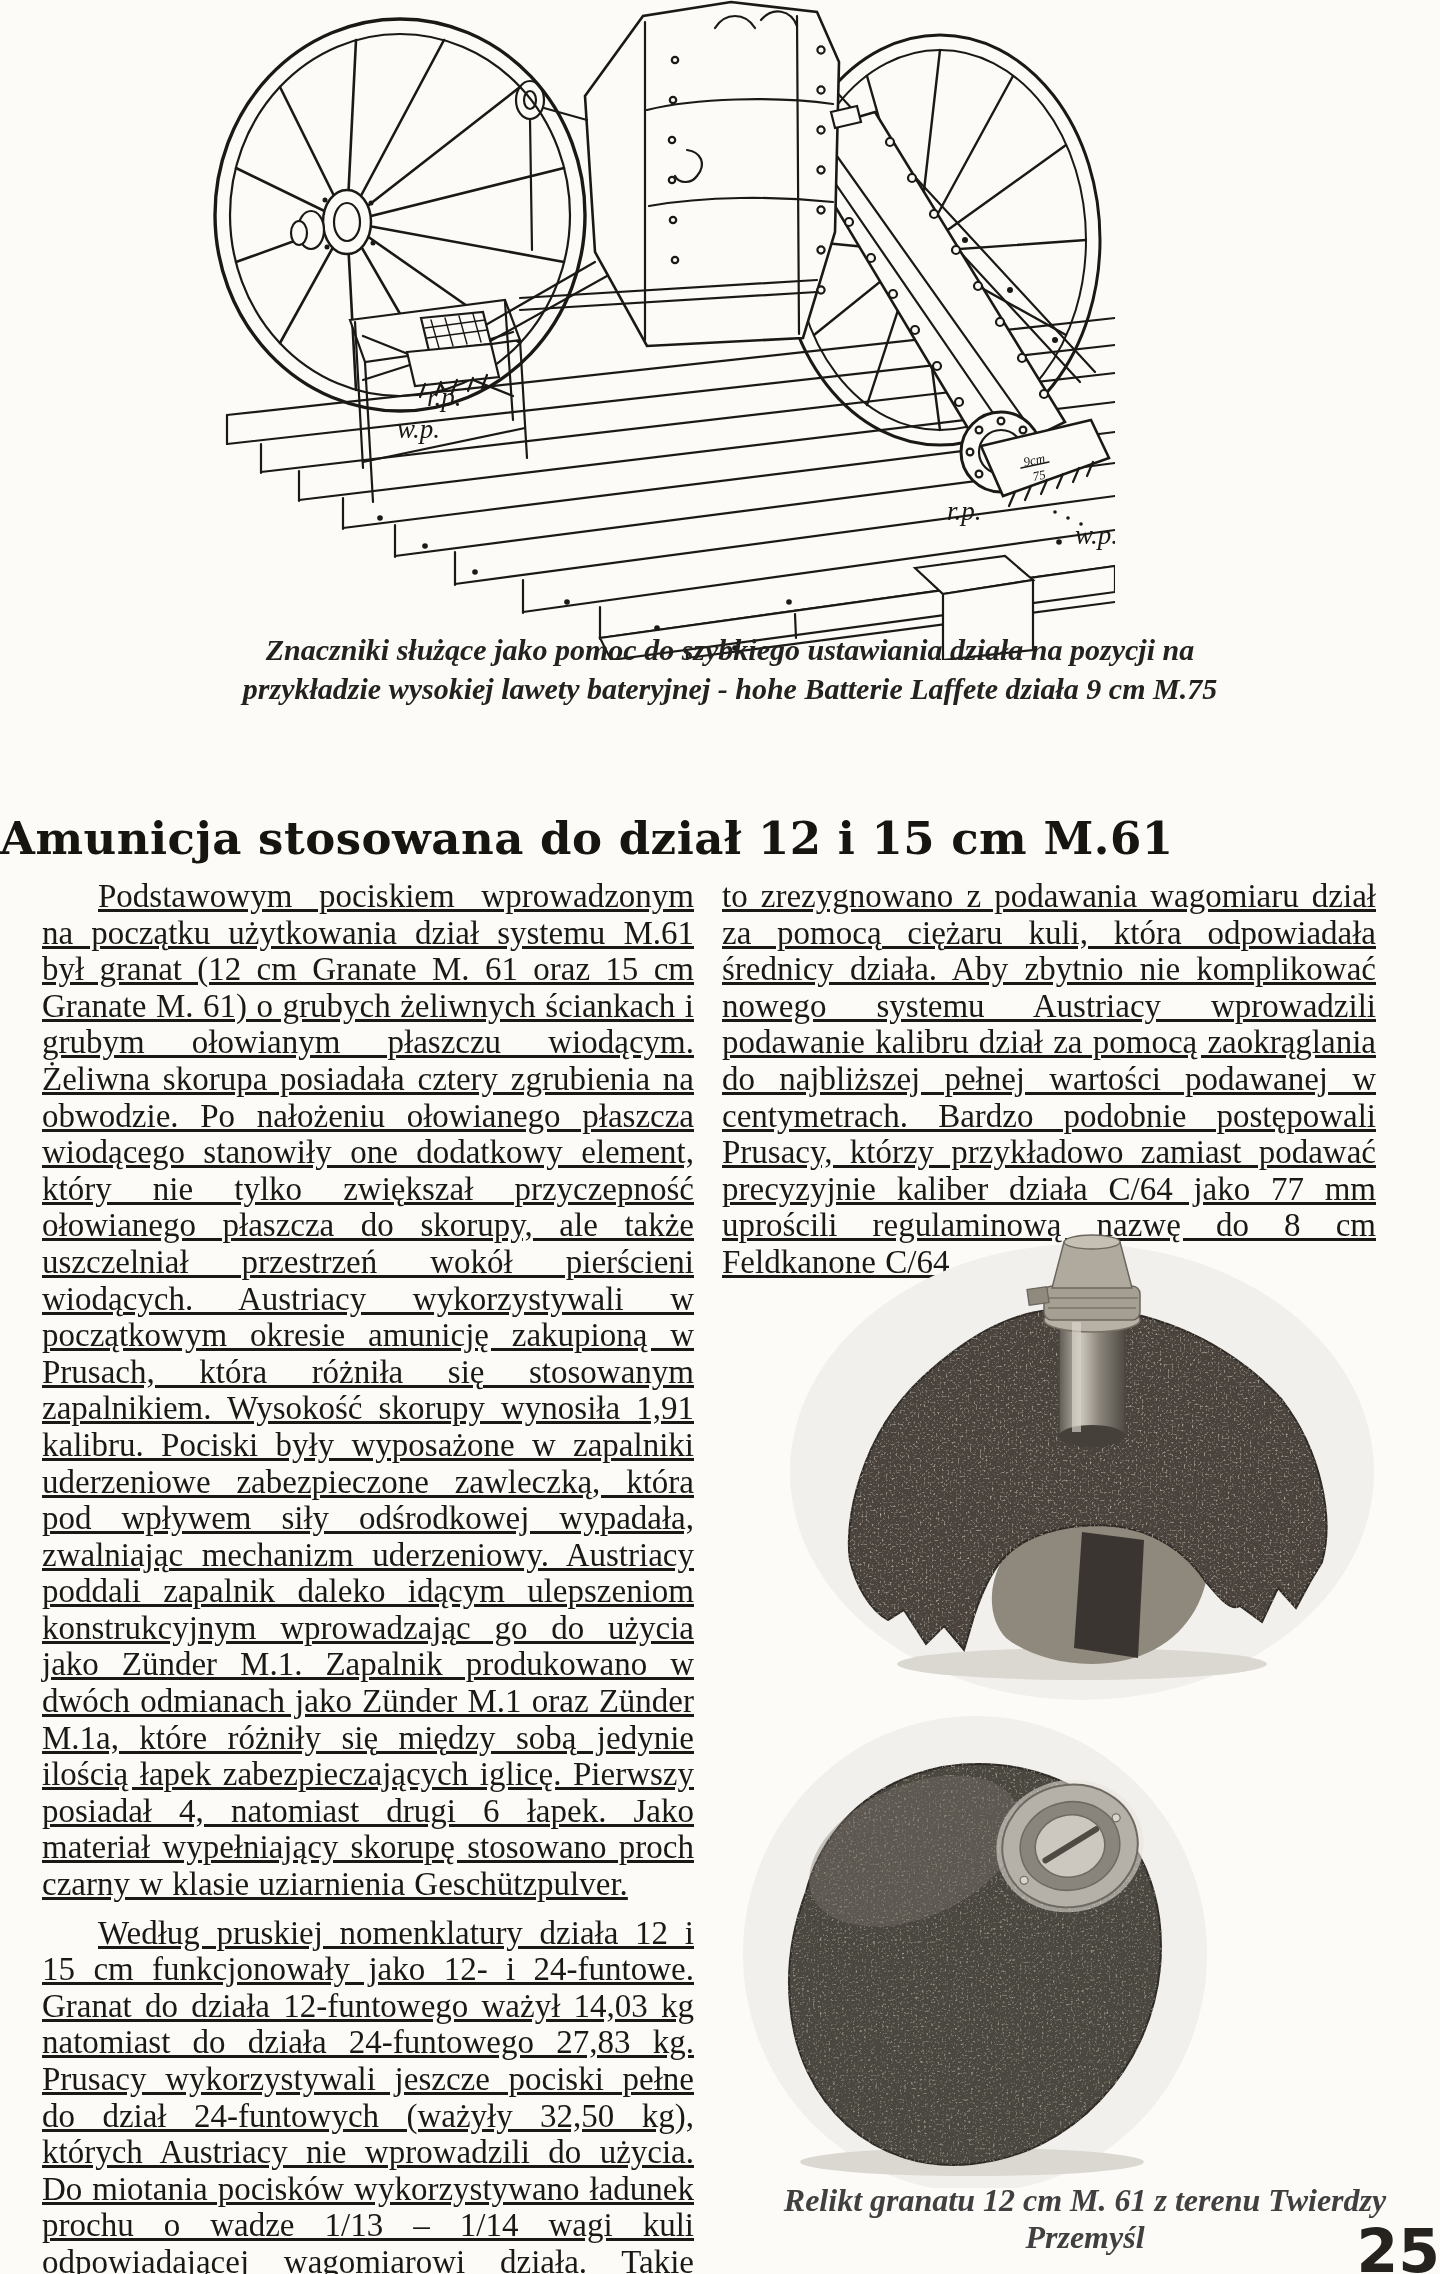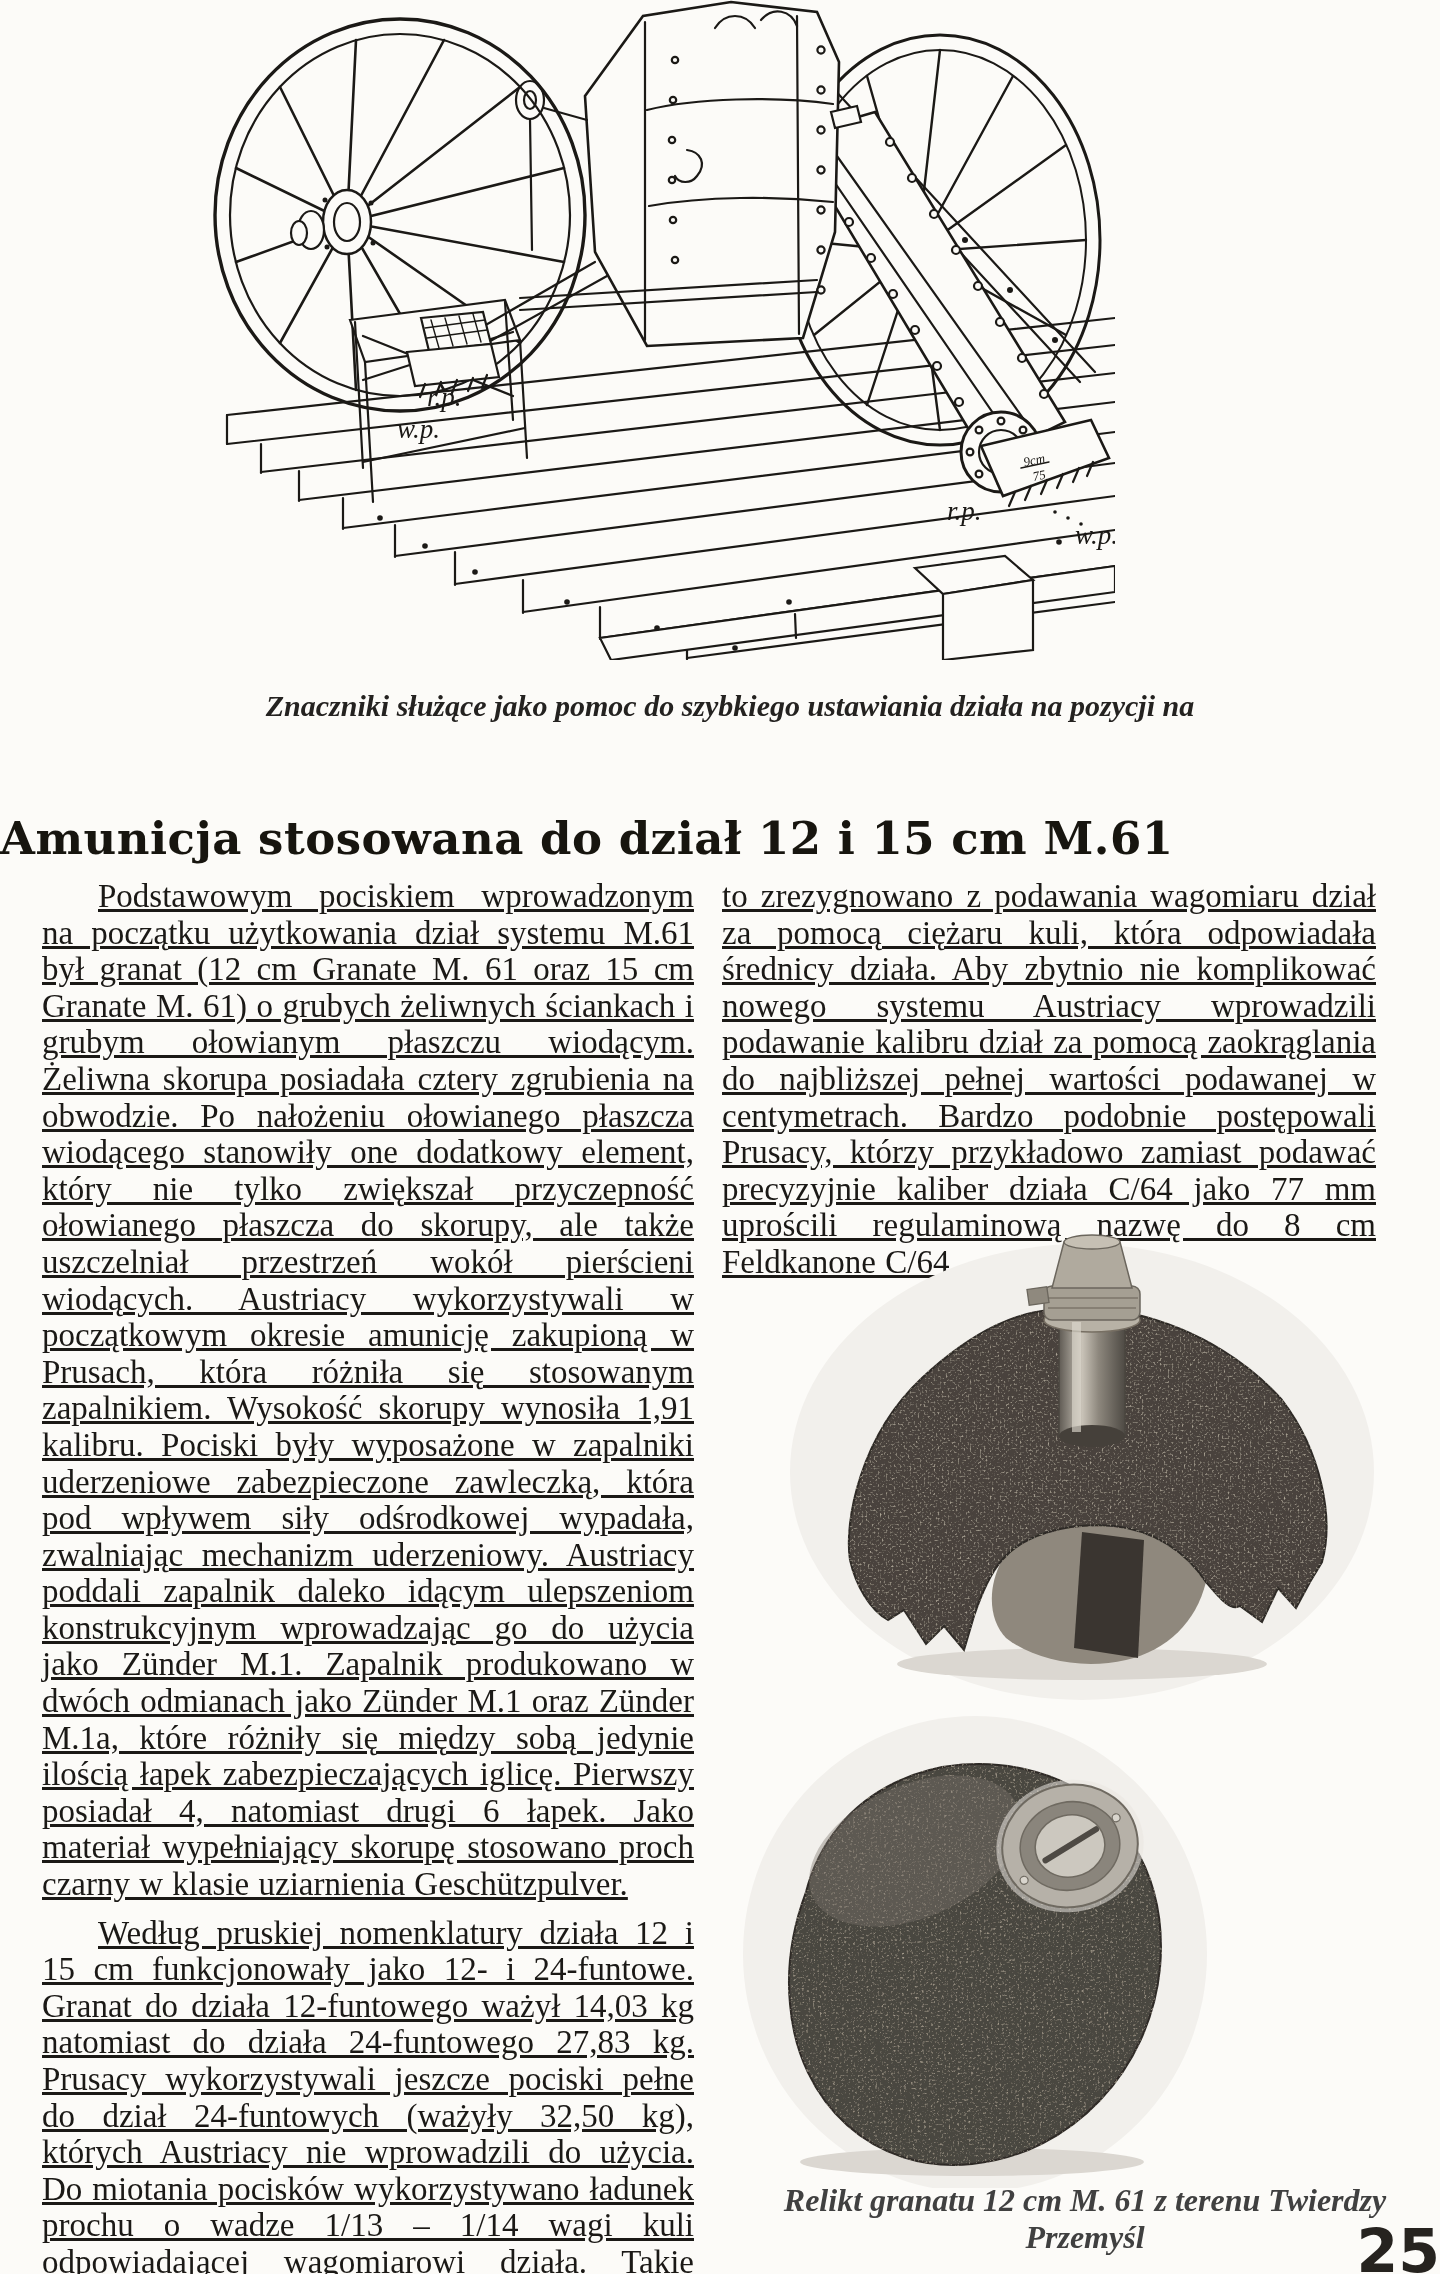--- a/index.html
+++ b/index.html
@@ -3,21 +3,21 @@
 <meta charset="utf-8">
 <style>
   html,body{margin:0;padding:0;background:#e8e6e2;}
   .page{
     position:relative; width:1440px; height:2274px; margin:0 auto;
     background:#fcfbf8; overflow:hidden;
     font-family:"Liberation Serif", serif; color:#1b1916;padding-left:28px;
   }
   .fig-wrap{position:absolute; left:175px; top:0; width:940px; height:660px;}
   .fig-caption{
-    position:absolute; top:686px; left:110px; width:1240px;
+    position:absolute; top:630px; left:110px; width:1240px;
     text-align:center; font-style:italic; font-weight:bold;
     font-size:30px; line-height:39px; color:#242220;
   }
   .heading{
     position:absolute; top:782px; left:0; width:1440px; 
     font-family:"DejaVu Serif", serif; font-weight:bold; font-size:45px;
     letter-spacing:0.5px; color:#17150f;
   }
   .col{position:absolute; top:866px;}
   .col-left{left:30px; width:676px;}
@@ -257,20 +257,21 @@
       <text x="900" y="544" class="script-label">w.p.</text>
       <g transform="rotate(-12 862 468)">
         <text x="850" y="464" class="tiny-mark">9cm</text>
         <text x="856" y="480" class="tiny-mark">75</text>
       </g>
     </svg>
   </div>
 
   <div class="fig-caption">
     <div>Znaczniki służące jako pomoc do szybkiego ustawiania działa na pozycji na</div>
+    <div>przykładzie wysokiej lawety bateryjnej -  hohe Batterie Laffete działa 9 cm M.75</div>
   </div>
 
   <h1 class="heading">Amunicja stosowana do dział 12 i 15 cm M.61</h1>
 
   <div class="col col-left">
     <p class="indent">Podstawowym pociskiem wprowadzonym na początku użytkowania dział systemu M.61 był granat (12 cm Granate M. 61 oraz 15 cm Granate M. 61) o grubych żeliwnych ściankach i grubym ołowianym płaszczu wiodącym. Żeliwna skorupa posiadała cztery zgrubienia na obwodzie. Po nałożeniu ołowianego płaszcza wiodącego stanowiły one dodatkowy element, który nie tylko zwiększał przyczepność ołowianego płaszcza do skorupy, ale także uszczelniał przestrzeń wokół pierścieni wiodących. Austriacy wykorzystywali w początkowym okresie amunicję zakupioną w Prusach, która różniła się stosowanym zapalnikiem. Wysokość skorupy wynosiła 1,91 kalibru. Pociski były wyposażone w zapalniki uderzeniowe zabezpieczone zawleczką, która pod wpływem siły odśrodkowej wypadała, zwalniając mechanizm uderzeniowy. Austriacy poddali zapalnik daleko idącym ulepszeniom konstrukcyjnym wprowadzając go do użycia jako Zünder M.1. Zapalnik produkowano w dwóch odmianach jako Zünder M.1 oraz Zünder M.1a, które różniły się między sobą jedynie ilością łapek zabezpieczających iglicę. Pierwszy posiadał 4, natomiast drugi 6 łapek. Jako materiał wypełniający skorupę stosowano proch czarny w klasie uziarnienia Geschützpulver.</p>
     <p class="indent">Według pruskiej nomenklatury działa 12 i 15 cm funkcjonowały jako 12- i 24-funtowe. Granat do działa 12-funtowego ważył 14,03 kg natomiast do działa 24-funtowego 27,83 kg. Prusacy wykorzystywali jeszcze pociski pełne do dział 24-funtowych (ważyły 32,50 kg), których Austriacy nie wprowadzili do użycia. Do miotania pocisków wykorzystywano ładunek prochu o wadze 1/13 – 1/14 wagi kuli odpowiadającej wagomiarowi działa. Takie ładunki zapewniały prędkość początkową pocisków na poziomie 301 m/s dla działa 12-funtowego oraz 295 m/s dla działa 24-funtowego. W ramach uproszczenia dość skomplikowanego systemu miar stosowanego jeszcze w drugiej połowie XIX wieku postanowiono wprowadzić pewne ujednolicenia. Wtedy</p>
   </div>
 
   <div class="col col-right">

